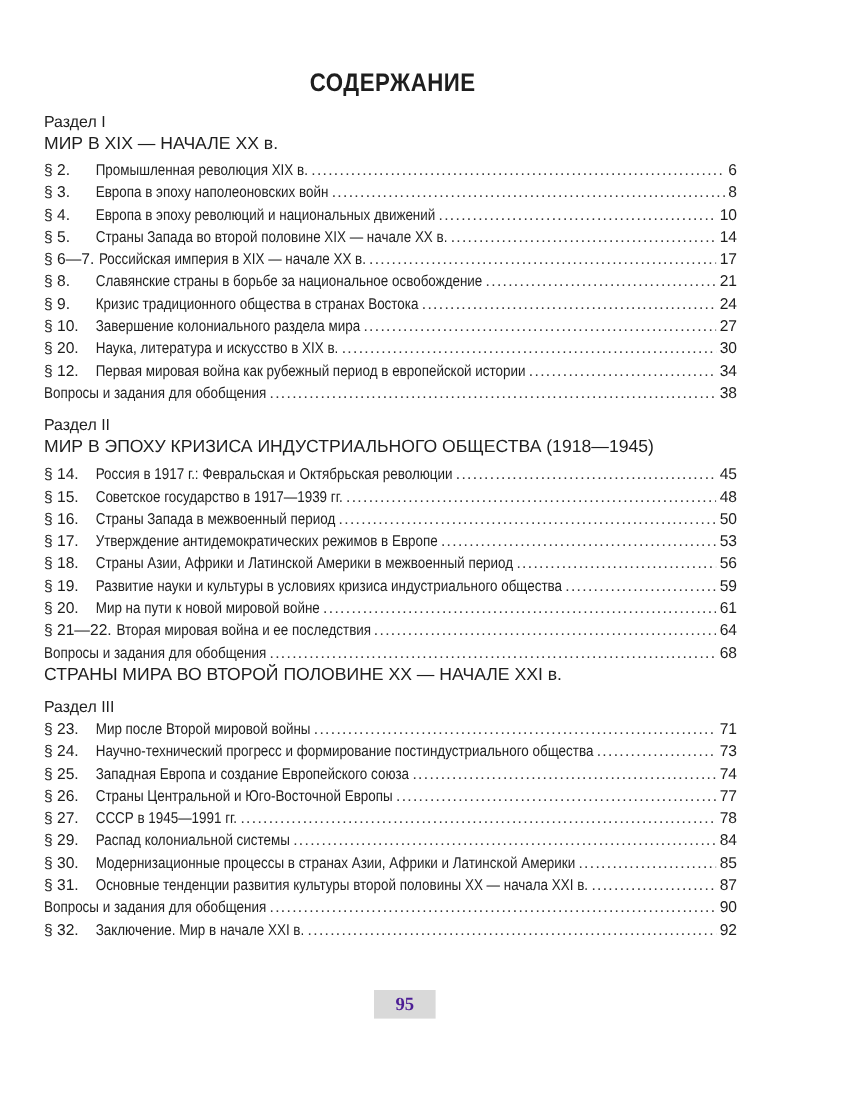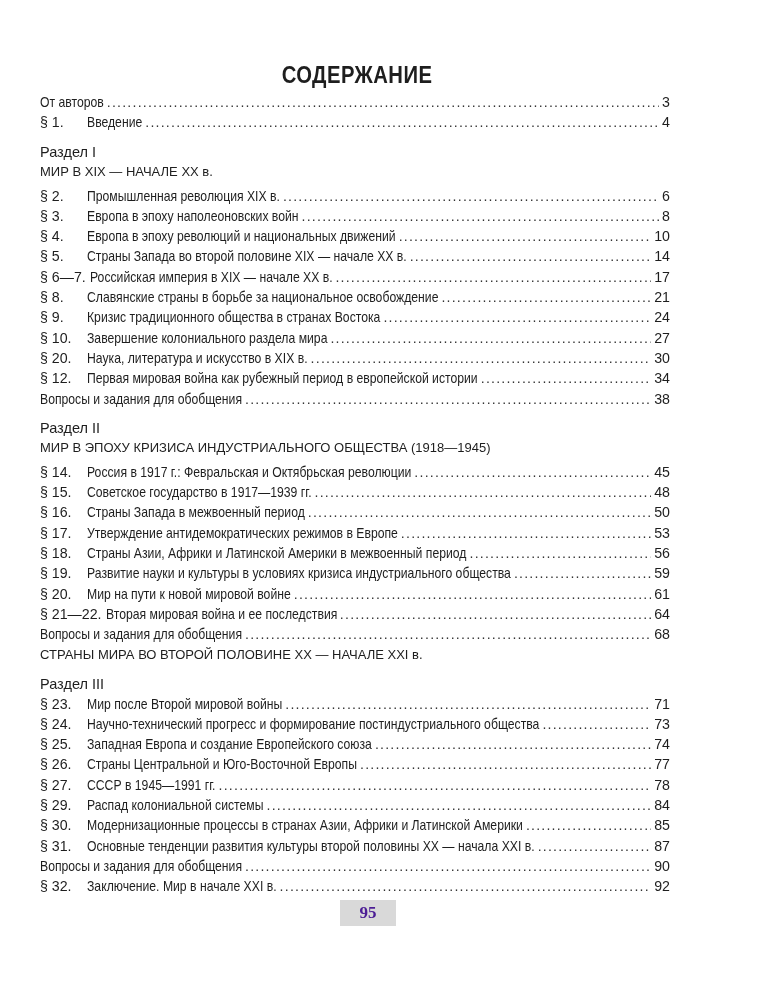--- a/index.html
+++ b/index.html
@@ -11,44 +11,31 @@
   .row { display:flex; align-items:baseline; height:20.3px; line-height:20.3px;
          font-size:14.2px; white-space:nowrap; overflow:hidden; }
   .row .num { width:47px; flex:0 0 47px; }
   .row .num.wide { width:auto; flex:0 0 auto; margin-right:4px; }
   .row .text { flex:0 0 auto; transform-origin:left; }
   .row .dots { flex:1 1 auto; overflow:hidden; margin:0 3px; letter-spacing:1.2px; color:#333; }
   .row .dots::after { content:"........................................................................................................................................................................................................................................"; }
   .row .page-num { flex:0 0 auto; text-align:right; }
   .section-head { text-align:left; font-weight:normal; font-size:14.5px; line-height:20px; }
   .section-label { margin-top:9px; }
-  .section-title { margin-bottom:4px; font-size:13px; }
+  .section-title { margin-bottom:4px; font-size:16px; }
   .folio { position:absolute; left:340px; top:900px; width:56px; height:26px; background:#d9d9d9;
            text-align:center; line-height:26px; font-family:"Liberation Serif","DejaVu Serif",serif;
            font-weight:bold; font-size:17px; color:#4c1d95; }
 </style>
 </head>
 <body>
 
 <div class="page">
   <div class="title">СОДЕРЖАНИЕ</div>
 
-  <div>
-    <div class="row">
-      <span class="text" style="transform: scaleX(0.86); margin-right: -10.36px;">От авторов</span>
-      <span class="dots"></span>
-      <span class="page-num">3</span>
-    </div>
-    <div class="row">
-      <span class="num">§ 1.</span>
-      <span class="text" style="transform: scaleX(0.86); margin-right: -8.96px;">Введение</span>
-      <span class="dots"></span>
-      <span class="page-num">4</span>
-    </div>
-  </div>
 
   <div id="sections">
       <div>
         <div class="section-head section-label">Раздел I</div>
         <div class="section-head section-title">МИР В XIX — НАЧАЛЕ XX в.</div>
         <div class="row">
           <span class="num">§ 2.</span>
           <span class="text" style="transform: scaleX(0.86); margin-right: -31.36px;">Промышленная революция XIX в.</span>
           <span class="dots"></span>
           <span class="page-num">6</span>

